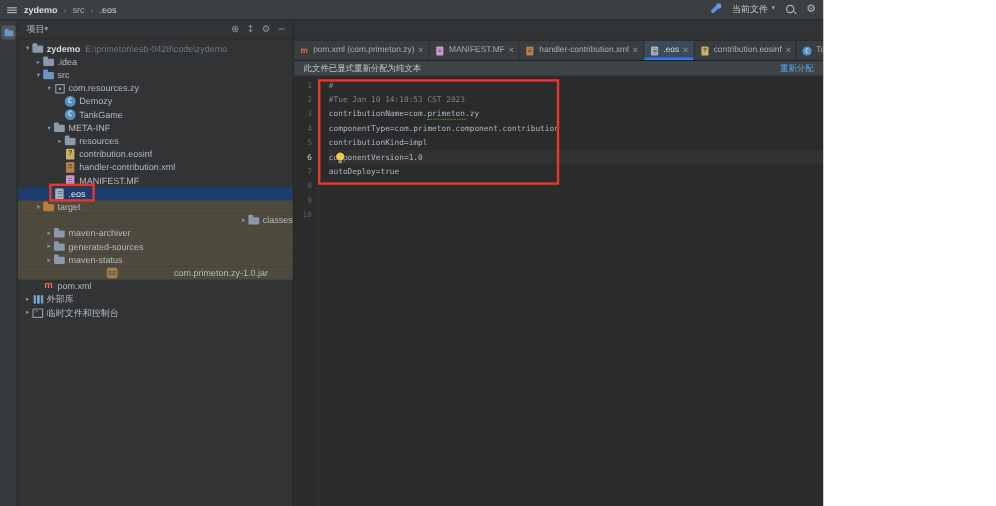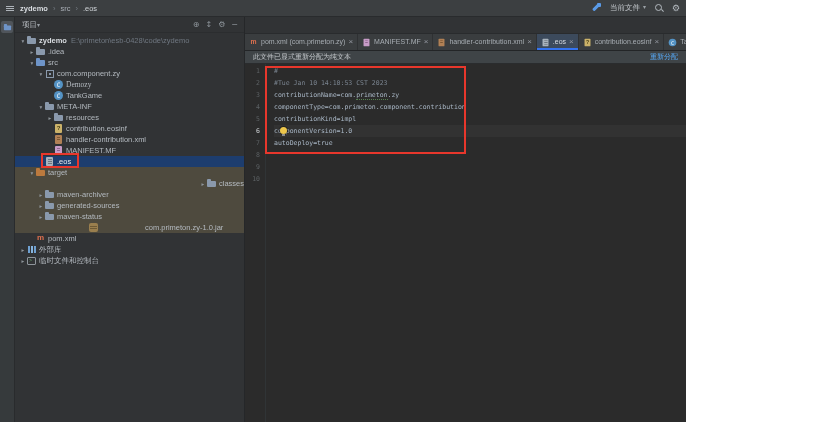--- a/index.html
+++ b/index.html
@@ -161,23 +161,23 @@
             <span class="lbl">.idea</span>
           </div>
           <div class="row" style="padding-left: 13px;">
             <span class="chev">▾</span>
             <span class="ic ic-folder src"></span>
             <span class="lbl">src</span>
           </div>
           <div class="row" style="padding-left: 22px;">
             <span class="chev">▾</span>
             <span class="ic ic-package"></span>
-            <span class="lbl">com.component.zy</span>
-          </div>
-          <div class="row" style="padding-left: 31px; font-family: Liberation Serif, serif;">
+            <span class="lbl">com.resources.zy</span>
+          </div>
+          <div class="row" style="padding-left: 31px;">
             <span class="chev"></span>
             <span class="ic ic-class"></span>
             <span class="lbl">Demozy</span>
           </div>
           <div class="row" style="padding-left: 31px;">
             <span class="chev"></span>
             <span class="ic ic-class"></span>
             <span class="lbl">TankGame</span>
           </div>
           <div class="row" style="padding-left: 22px;">

